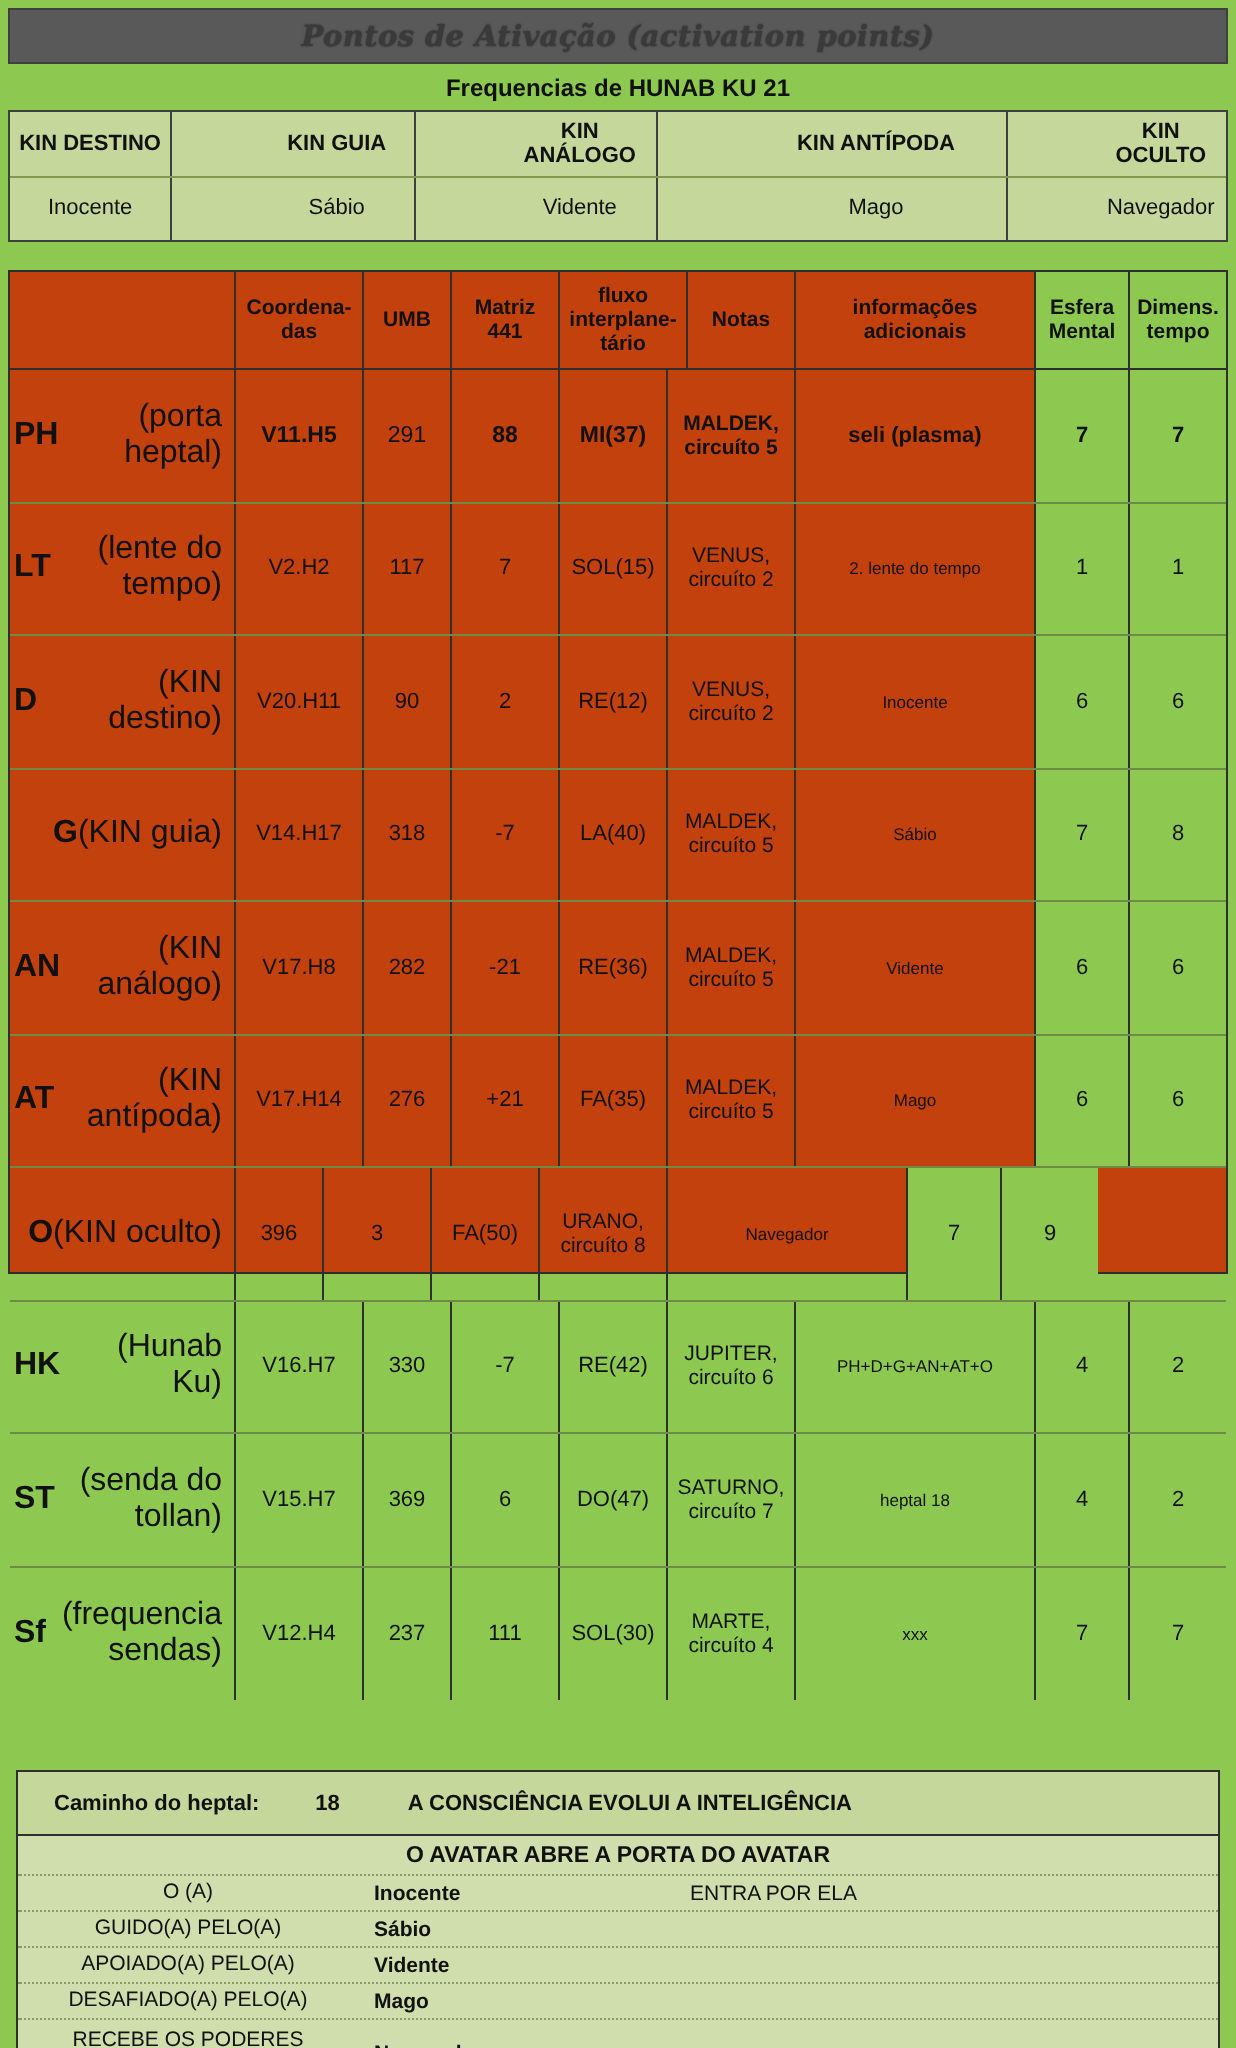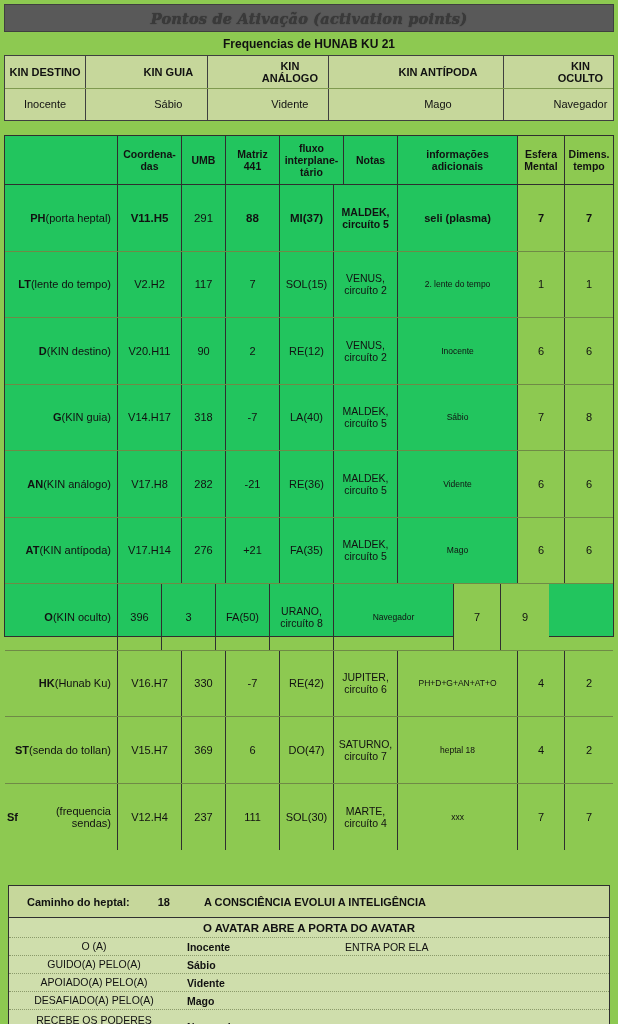--- a/index.html
+++ b/index.html
@@ -92,21 +92,21 @@
     background: #8DC951;
   }
 
   
   .main-table {
     position: absolute;
     left: 4px; top: 135px;
     width: 610px; height: 502px;
     box-sizing: border-box;
     border: 1px solid #2f2f2f;
-    background: #22c55e;
+    background: #c2410c;
   }
   .mrow {
     display: flex;
     width: 100%;
     box-sizing: border-box;
     border-bottom: 1px solid #6f8a46;
   }
   .mrow:last-child { border-bottom: none; }
   .mrow.header { height: 49px; border-bottom: 1px solid #2f2f2f; }
   .mrow.data { height: 66.5px; }
@@ -131,21 +131,21 @@
   .c-matriz  { width: 54px; }
   .c-notas   { width: 54px; }
   .c-fluxo   { width: 64px; }
   .c-info    { width: 120px; }
   .c-esfera  { width: 47px; background: #8DC951; }
   .c-dimens  { width: 48px; background: #8DC951; }
 
   .mrow.header .mcell { font-weight: bold; font-size: 10.5px; }
   .mrow.header .c-esfera, .mrow.header .c-dimens { background: #8DC951; }
 
-  .mrow.data .c-label { font-size: 11px; }
+  .mrow.data .c-label { font-size: 16px; }
   .mrow.data .c-label b { font-weight: bold; }
   .mrow.data .c-coord { font-weight: bold; font-size: 11px; }
   .mrow.data .c-umb   { font-weight: normal; font-size: 11px; }
   .mrow.data .c-matriz{ font-weight: bold; font-size: 11px; }
   .mrow.data .c-notas { font-weight: bold; font-size: 11px; }
   .mrow.data .c-fluxo { font-weight: bold; font-size: 10.5px; }
   .mrow.data .c-info  { font-weight: bold; font-size: 9.5px; }
   .mrow.data .c-esfera, .mrow.data .c-dimens { font-weight: bold; font-size: 11px; }
 
   

